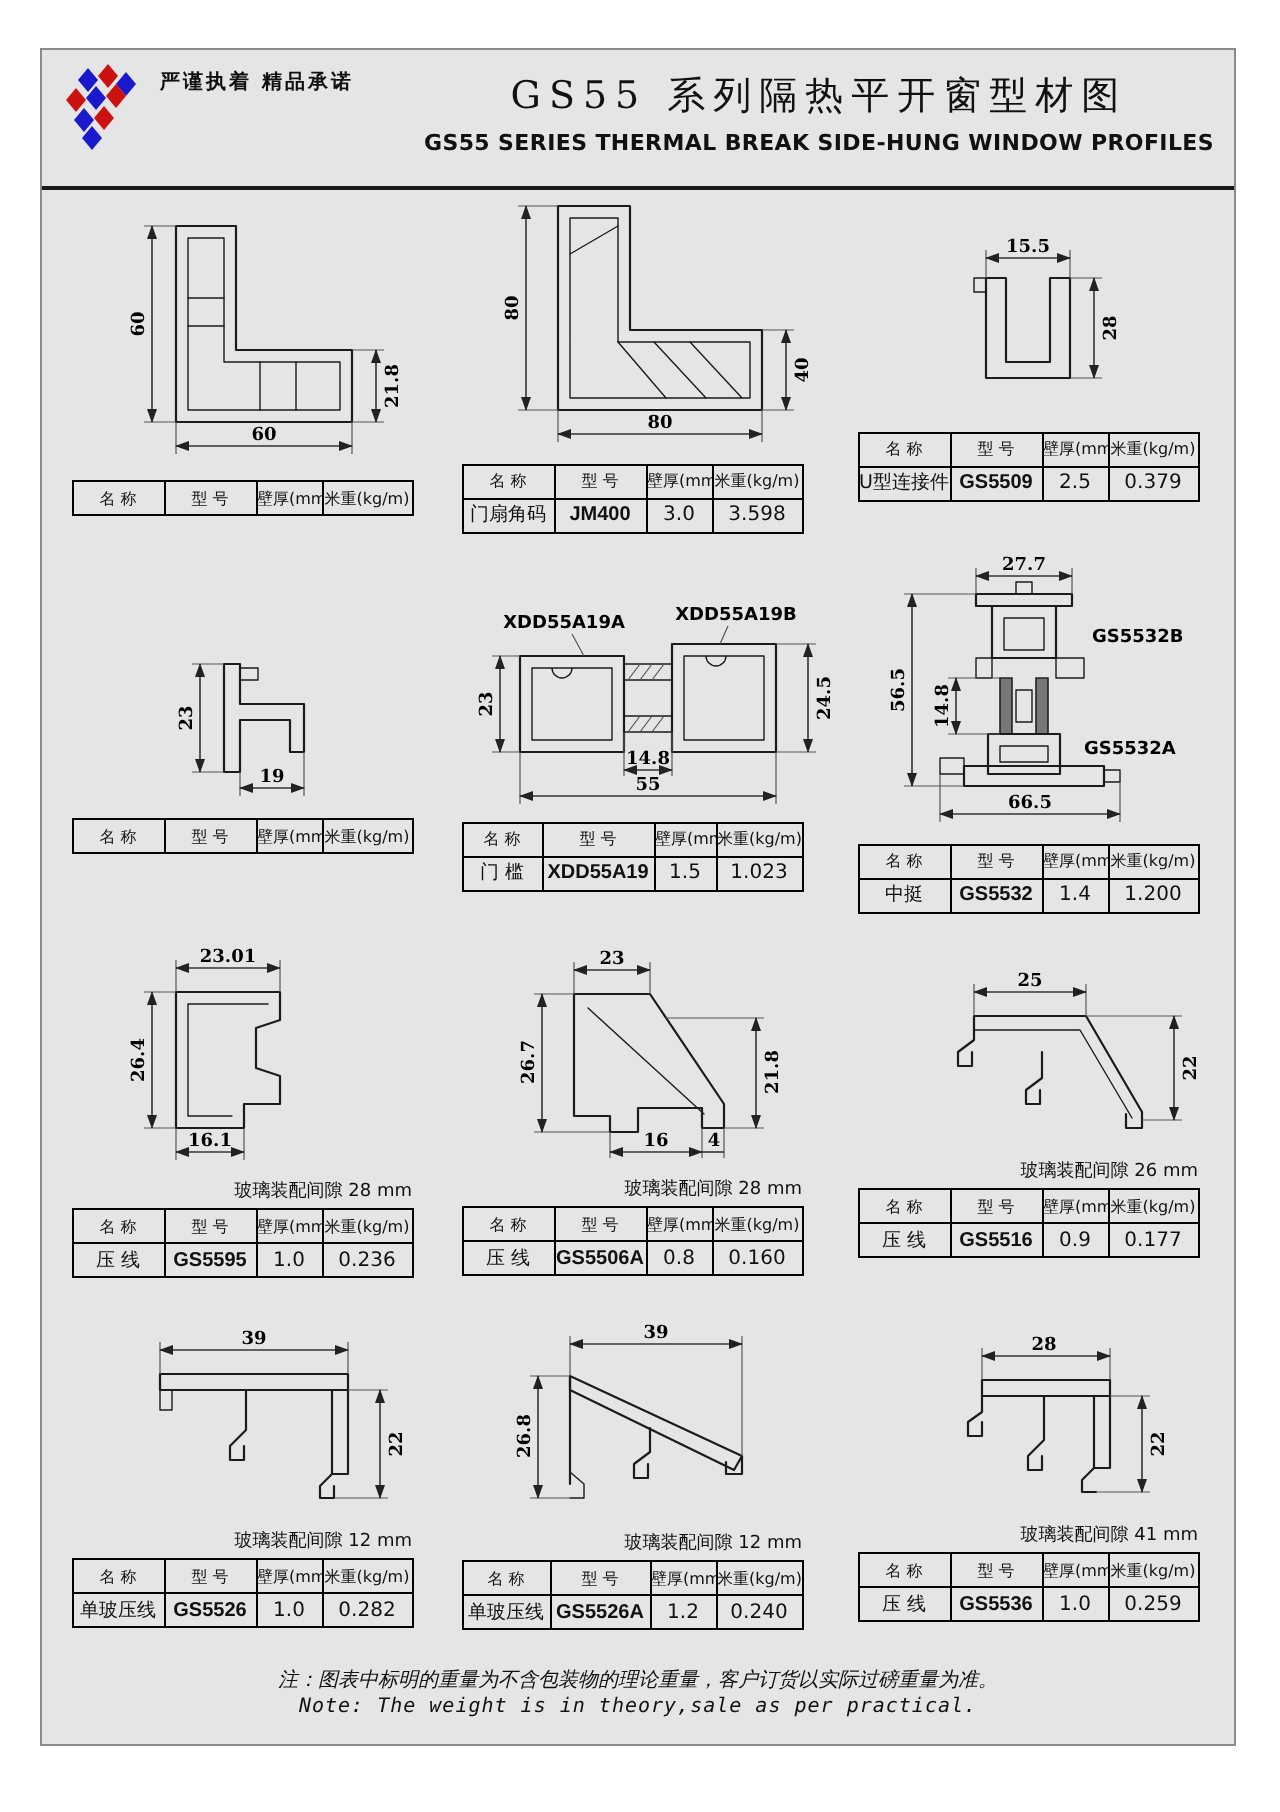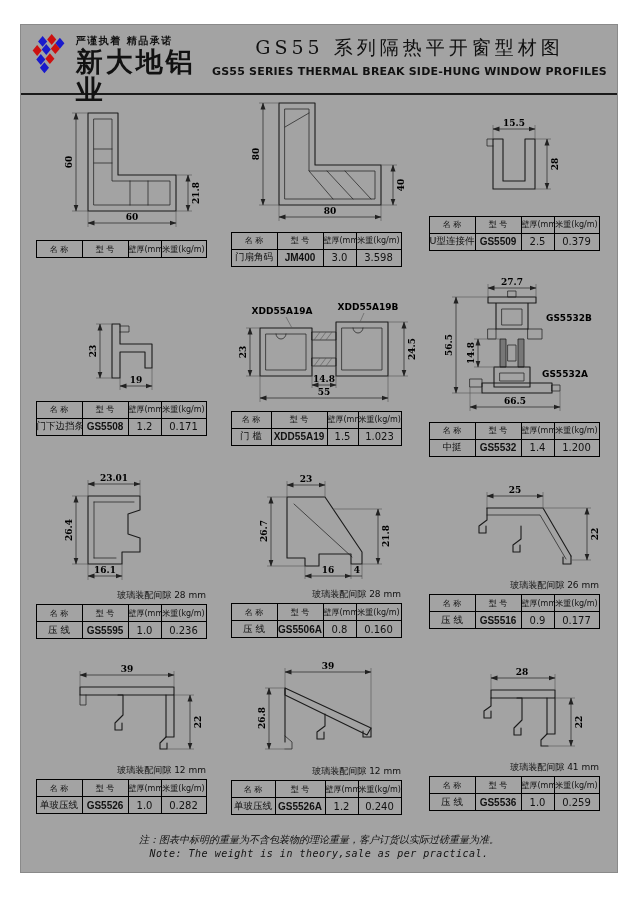--- a/index.html
+++ b/index.html
@@ -1,17 +1,17 @@
 <!DOCTYPE html>
 <html><head>
 <meta charset="utf-8">
 <style>
   html,body { margin:0; padding:0; background:#fff; }
   body { width:640px; height:906px; position:relative; font-family:"DejaVu Sans","Liberation Sans",sans-serif; color:#111; }
-  .frame { position:absolute; left:20px; top:24px; width:598px; height:849px; border:1px solid #8a8a8a; box-sizing:border-box; display:flex; flex-direction:column; background:#a3a3a3; }
+  .frame { position:absolute; left:20px; top:24px; width:598px; height:849px; border:1px solid #8a8a8a; box-sizing:border-box; display:flex; flex-direction:column; background:#e5e5e5; }
 
   
   .header { display:flex; align-items:flex-start; height:70px; padding:7px 10px 0 8px; border-bottom:2px solid #1a1a1a; box-sizing:border-box; }
   .brand { display:flex; gap:5px; width:225px; }
   .brand-text { padding-top:2px; }
   .slogan { font-size:10px; font-weight:bold; letter-spacing:1.5px; }
   .company { font-family:"DejaVu Serif","Liberation Serif",serif; font-size:27px; font-weight:bold; line-height:1.05; letter-spacing:3px; }
   .titles { flex:1; text-align:center; padding-top:3px; }
   .title-zh { font-family:"DejaVu Serif","Liberation Serif",serif; font-size:19px; font-weight:normal; letter-spacing:4px; white-space:nowrap; }
   .title-en { font-size:11px; font-weight:bold; margin-top:4px; letter-spacing:0.2px; white-space:nowrap; }
@@ -71,21 +71,20 @@
         <path d="M34,4 L39,10 L34,16 L29,10 Z" fill="#1a1acc"></path>
         <path d="M9,12 L14,18 L9,24 L4,18 Z" fill="#cc1111"></path>
         <path d="M19,11 L24,17 L19,23 L14,17 Z" fill="#1a1acc"></path>
         <path d="M29,10 L34,16 L29,22 L24,16 Z" fill="#cc1111"></path>
         <path d="M13,22 L18,28 L13,34 L8,28 Z" fill="#1a1acc"></path>
         <path d="M23,21 L28,27 L23,33 L18,27 Z" fill="#cc1111"></path>
         <path d="M17,31 L22,37 L17,43 L12,37 Z" fill="#1a1acc"></path>
       </svg>
       <div class="brand-text">
         <div class="slogan">严谨执着 精品承诺</div>
-        <div class="company">新大地铝业</div>
       </div>
     </div>
     <div class="titles">
       <div class="title-zh">GS55 系列隔热平开窗型材图</div>
       <div class="title-en">GS55 SERIES THERMAL BREAK SIDE-HUNG WINDOW PROFILES</div>
     </div>
   </div>
 
   <div class="grid">
 
@@ -207,26 +206,20 @@
             <col style="width:46px">
             <col style="width:33px">
             <col style="width:45px">
           </colgroup>
         <tbody>
             <tr>
               <td class="h">名 称</td>
               <td class="h">型 号</td>
               <td class="h">壁厚(mm)</td>
               <td class="h">米重(kg/m)</td>
-            </tr>
-        <tr>
-              <td class="n">门下边挡条</td>
-              <td class="m">GS5508</td>
-              <td>1.2</td>
-              <td>0.171</td>
             </tr>
       </tbody>
         </table>
     </div>
 
     <div class="cell r2">
       <svg class="draw" width="200" height="120" viewBox="0 0 200 120">
         <path class="s" d="M44,40 L96,40 L96,88 L44,88 Z"></path>
         <path class="s t" d="M50,46 L90,46 L90,82 L50,82 Z M60,46 a5,5 0 1 0 10,0"></path>
         <path class="s" d="M120,34 L172,34 L172,88 L120,88 Z"></path>

